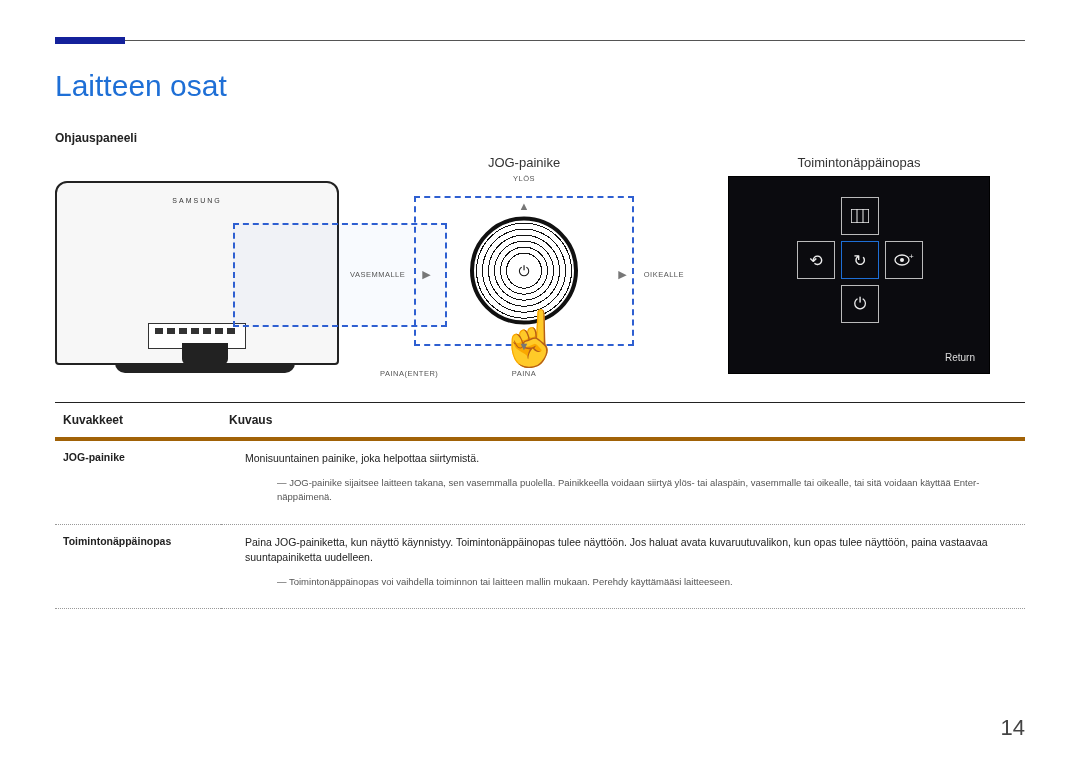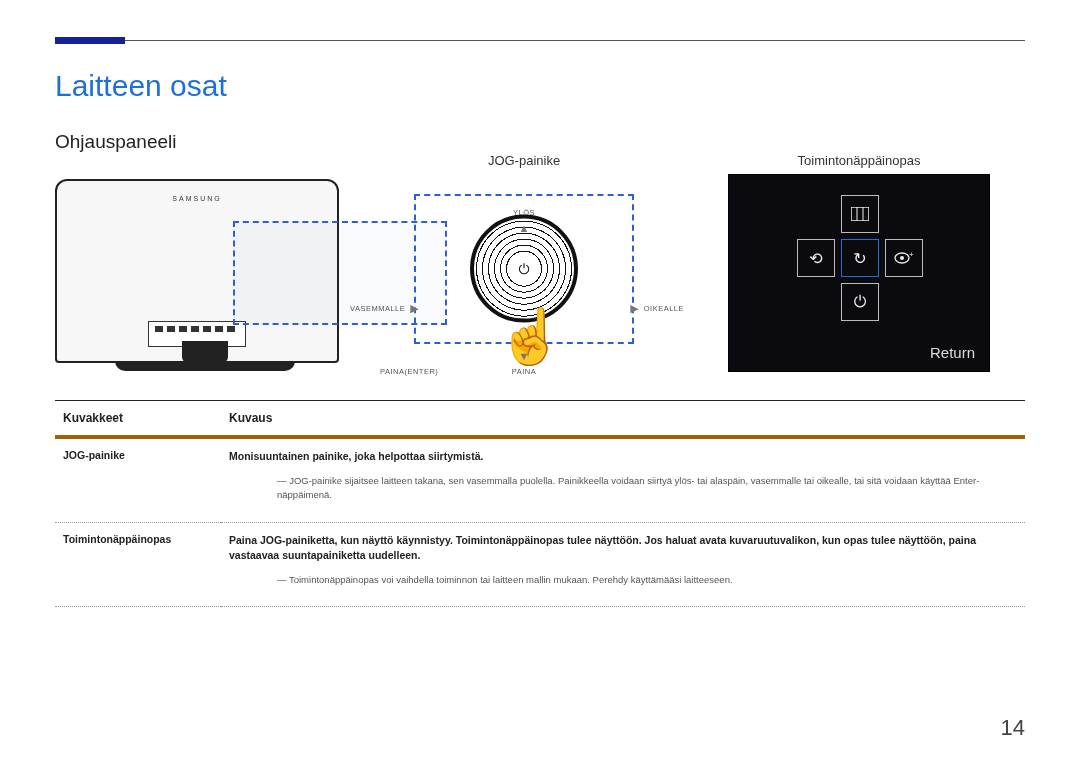--- a/index.html
+++ b/index.html
@@ -1,50 +1,50 @@
 <!DOCTYPE html>
 <html><head>
 <meta charset="utf-8">
 <style>
   body{margin:0;font-family:Arial,Helvetica,sans-serif;background:#fff;color:#222;}
   .page{width:1080px;height:763px;box-sizing:border-box;padding:40px 55px 20px 55px;position:relative;}
   .topbar{border-top:1px solid #555;position:relative;height:8px;margin-bottom:20px;}
   .topbar::before{content:"";position:absolute;top:-4px;left:0;width:70px;height:7px;background:#14219b;}
   h1{color:#1e6fd6;font-size:30px;font-weight:400;margin:6px 0 28px 0;}
-  h2{font-size:19px;font-weight:400;margin:0 0 0 0;}
+  h2{font-size:12px;font-weight:700;margin:0 0 10px 0;}
   .note{font-size:9.5px;color:#555;margin:0 0 16px 0;}
   .diagrams{display:flex;gap:24px;align-items:flex-start;}
   .col-left{flex:0 0 300px;}
   .col-mid{flex:0 0 290px;text-align:center;}
   .col-right{flex:1;text-align:center;}
   .dia-title{font-size:13px;color:#333;margin-bottom:6px;}
   .monitor{width:280px;height:180px;border:2px solid #222;border-radius:12px 12px 4px 4px;background:#f7f7f7;position:relative;margin-top:26px;}
   .monitor .brand{position:absolute;top:14px;left:50%;transform:translateX(-50%);font-size:7px;letter-spacing:2px;color:#333;}
   .monitor .ports{position:absolute;bottom:14px;left:50%;transform:translateX(-50%);width:96px;height:24px;border:1px solid #333;background:#fff;}
   .monitor .ports::before{content:"";position:absolute;top:4px;left:6px;right:6px;height:6px;background:repeating-linear-gradient(90deg,#333 0 8px,transparent 8px 12px);}
   .monitor .dash{position:absolute;right:-110px;top:40px;width:210px;height:100px;border:2px dashed #2e5fd1;background:rgba(46,95,209,0.03);}
   .stand{width:180px;height:10px;background:#222;margin:0 auto;border-radius:0 0 30px 30px;position:relative;top:-2px;}
   .stand::before{content:"";position:absolute;left:50%;top:-20px;transform:translateX(-50%);width:46px;height:22px;background:#222;border-radius:0 0 6px 6px;}
   .jog-wrap{position:relative;width:260px;height:200px;margin:0 auto;}
   .jog-dash{position:absolute;inset:20px 20px 30px 20px;border:2px dashed #2e5fd1;}
   .jog-circle{position:absolute;left:50%;top:50%;width:100px;height:100px;border:4px solid #111;border-radius:50%;transform:translate(-50%,-55%);background:repeating-radial-gradient(circle,#fff 0 5px,#111 5px 6px);}
   .jog-circle::after{content:"\23FB";position:absolute;left:50%;top:50%;transform:translate(-50%,-50%);font-size:14px;color:#111;background:#fff;border-radius:50%;width:30px;height:30px;line-height:30px;}
   .hand{position:absolute;left:50%;bottom:6px;transform:translateX(-40%);font-size:54px;color:#111;pointer-events:none;}
-  .arrow{position:absolute;font-size:11px;color:#777;display:flex;align-items:center;gap:5px;margin-top:36px;}
+  .arrow{position:absolute;font-size:11px;color:#777;display:flex;align-items:center;gap:17px;}
   .arrow .glyph{color:#777;font-size:11px;}
   .lbl{font-size:7.5px;letter-spacing:0.5px;color:#555;}
   .guide{width:260px;height:196px;background:#0b0b0f;margin:0 auto;position:relative;border:1px solid #000;}
   .gcell{position:absolute;width:36px;height:36px;border:1px solid #bbb;color:#eee;display:flex;align-items:center;justify-content:center;font-size:16px;}
   .gcell.sel{border-color:#1e6fd6;}
-  .gret{position:absolute;right:14px;bottom:10px;font-size:15px;color:#ddd;}
+  .gret{position:absolute;right:14px;bottom:10px;font-size:10px;color:#ddd;}
   table.desc{width:100%;border-collapse:collapse;margin-top:26px;font-size:10.5px;}
   table.desc th{border-top:1px solid #222;border-bottom:4px solid #a16207;text-align:left;padding:10px 8px;font-size:12px;}
   table.desc td{border-bottom:1px dotted #999;padding:10px 8px;vertical-align:top;}
   table.desc td.icon{font-weight:700;width:150px;}
-  .para{margin:0 0 6px 0;line-height:1.45;font-weight:bold;}
+  .para{margin:0 0 6px 16px;line-height:1.45;}
   .subnote{font-size:9.5px;color:#555;line-height:1.5;margin-left:48px;}
   .pagen{position:absolute;right:55px;bottom:22px;font-size:22px;color:#444;}
 </style>
 </head>
 <body>
 
 <div class="page">
   <div class="topbar"></div>
 
   <h1>Laitteen osat</h1>

